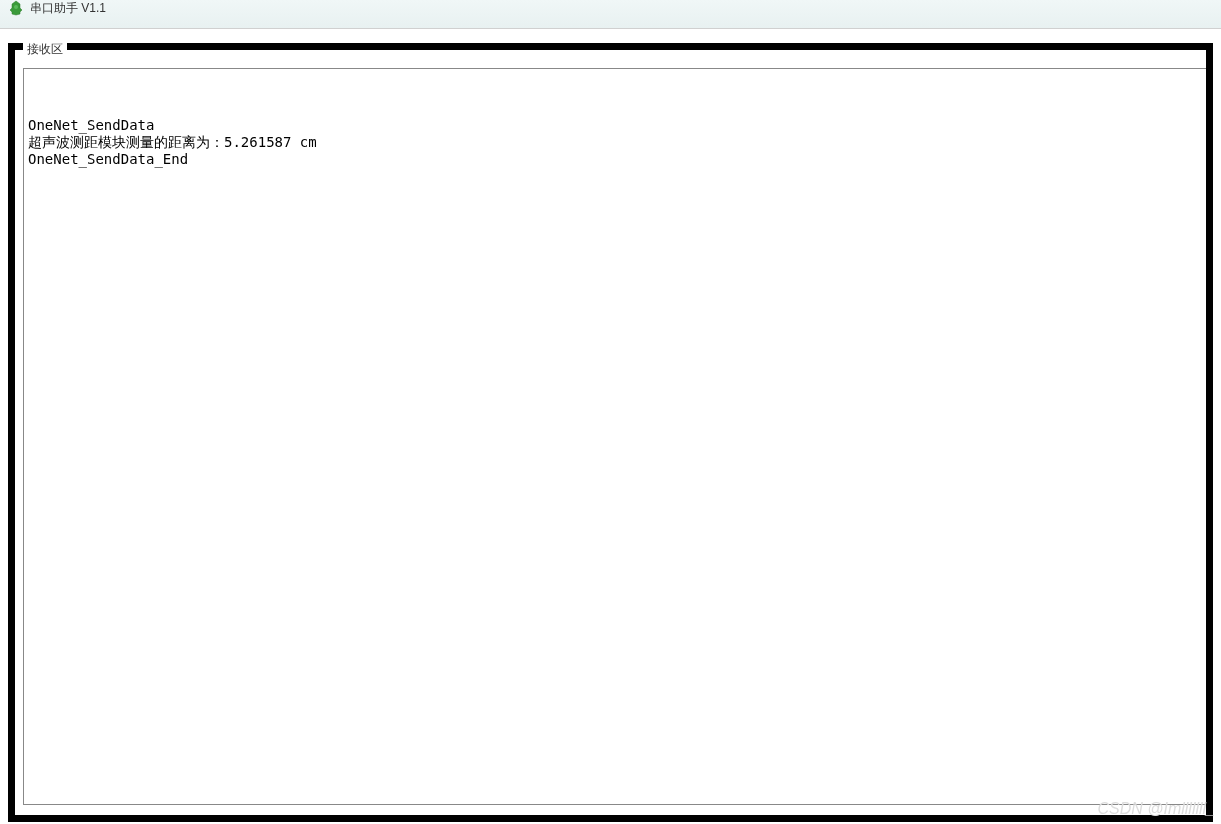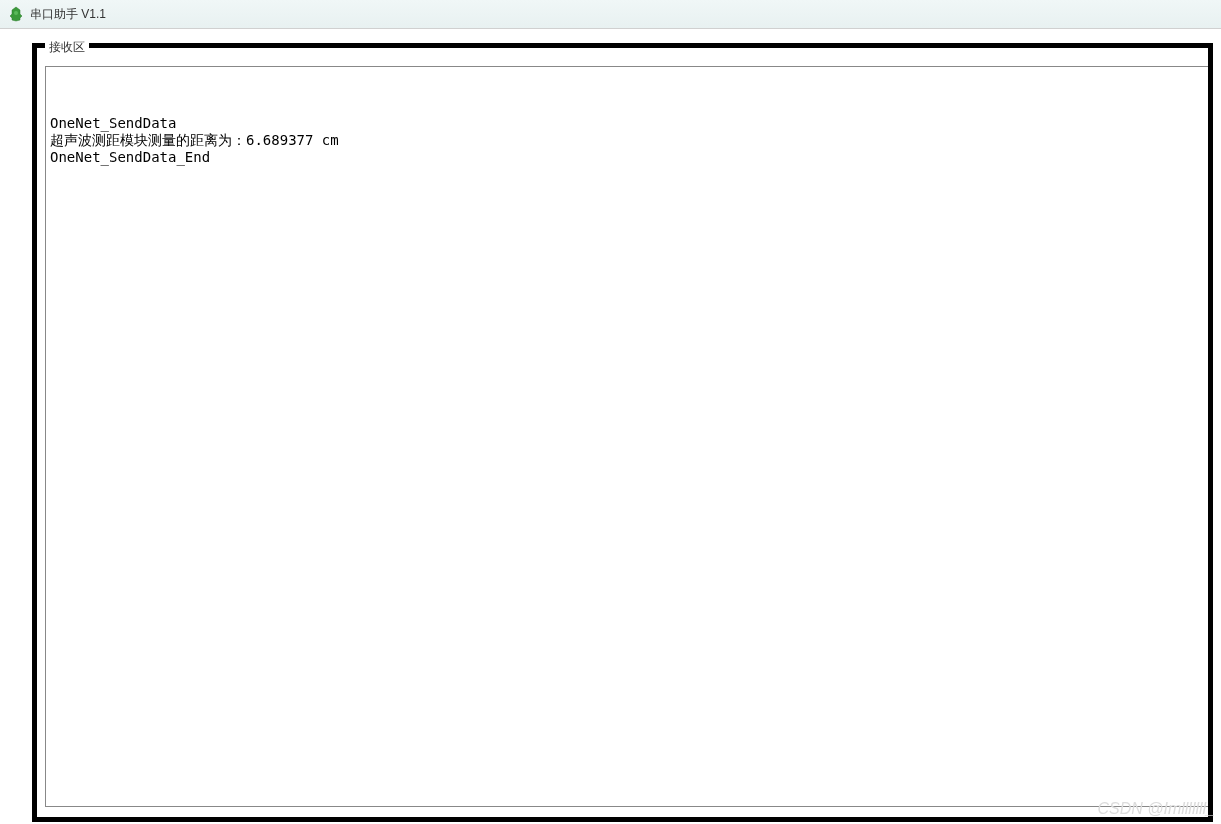--- a/index.html
+++ b/index.html
@@ -13,21 +13,21 @@
       background: #ffffff;
       width: 1221px;
       height: 824px;
       overflow: hidden;
       position: relative;
     }
     .titlebar {
       height: 29px;
       background: linear-gradient(to bottom, #f0f7f7, #e8f1f1);
       display: flex;
-      align-items: center;
+      align-items: flex-start;
       padding-left: 8px;
       border-bottom: 1px solid #d0d0d0;
     }
     .app-icon {
       width: 16px;
       height: 16px;
       margin-right: 6px;
       display: flex;
       align-items: center;
       justify-content: center;
@@ -40,24 +40,23 @@
       font-size: 12px;
       color: #333333;
     }
     .content-area {
       position: relative;
       padding: 8px 8px 8px 8px;
       height: calc(100% - 29px);
     }
     .groupbox {
       position: relative;
-      border: 5px solid #000000;
+      border: 7px solid #000000;
       height: 100%;
       margin-top: 6px;
-      margin-left: 24px;
     }
     .groupbox-label {
       position: absolute;
       top: -9px;
       left: 8px;
       background: #ffffff;
       padding: 0 4px;
       font-size: 12px;
       color: #333333;
     }
@@ -101,18 +100,18 @@
       <circle cx="8" cy="7" r="2" fill="#5aba5a"></circle>
     </svg>
   </span>
   <span class="title-text">串口助手 V1.1</span>
 </div>
 
 <div class="content-area">
   <div class="groupbox">
     <span class="groupbox-label">接收区</span>
     <div class="receive-box">OneNet_SendData
-超声波测距模块测量的距离为：6.689377 cm
+超声波测距模块测量的距离为：5.261587 cm
 OneNet_SendData_End</div>
   </div>
 </div>
 
 <div class="watermark">CSDN @Imlllllll_</div>
 
 </body></html>

